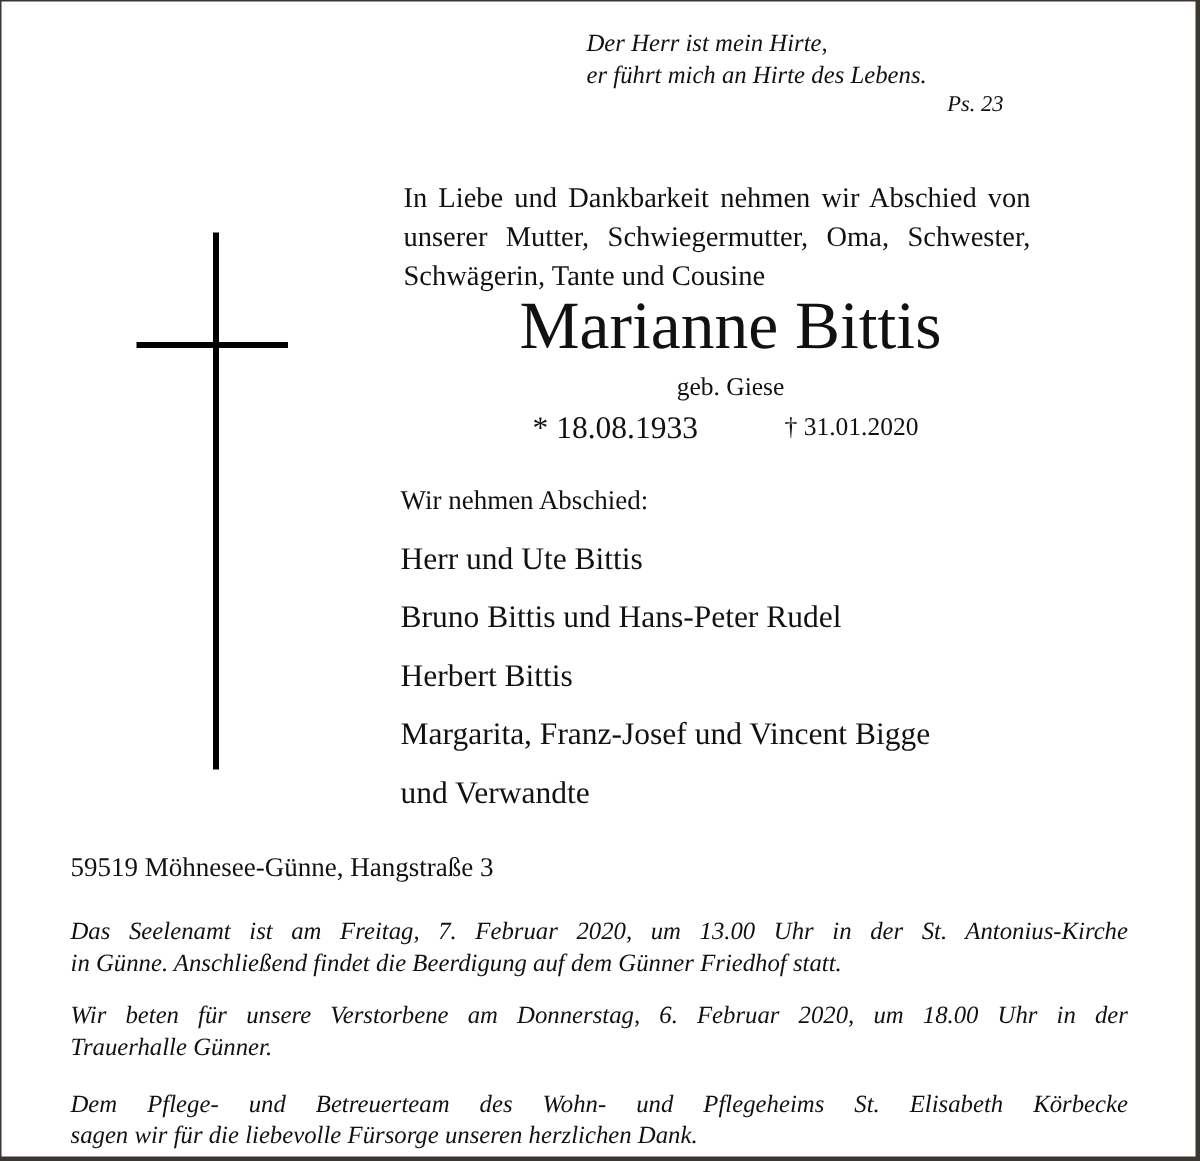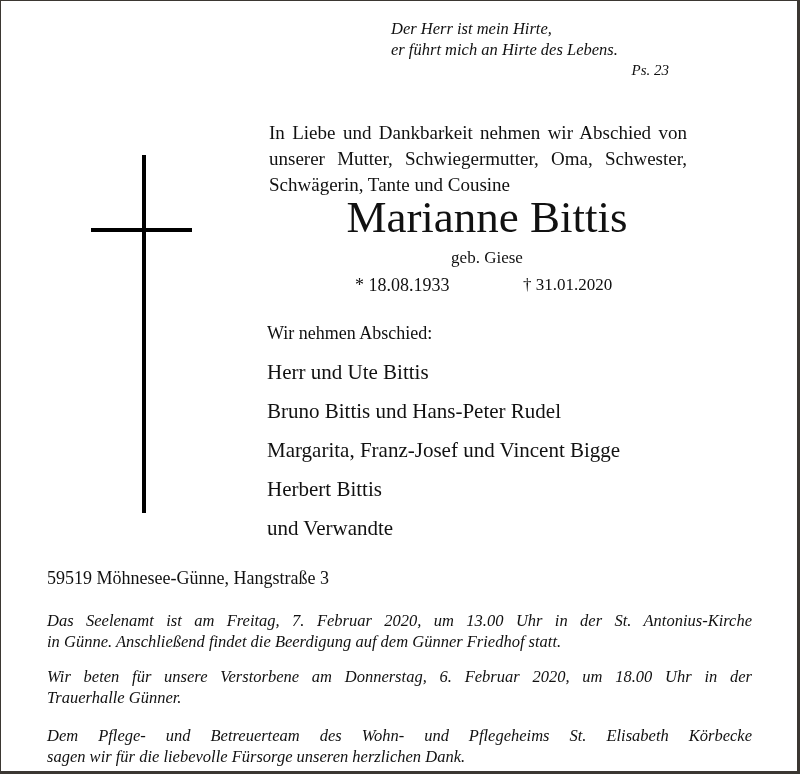--- a/index.html
+++ b/index.html
@@ -10,21 +10,21 @@
            border-right: 3px solid #3b3732; border-bottom: 3px solid #3b3732; background: #fff; padding-left: 48px; }
   .abs { position: absolute; white-space: nowrap; }
   .psalm { left: 390px; top: 17px; font-style: italic; font-size: 16.5px; line-height: 21px; }
   .psalm .ref { display: block; text-align: right; width: 278px; font-size: 15px; line-height: 20px; }
   .intro { left: 268px; top: 91px; width: 418px; font-size: 19px; line-height: 26px; white-space: normal; text-align: justify; margin-top: 28px; }
   .intro span { display: block; }
   .intro .last { text-align-last: left; }
   .intro .just { text-align: justify; text-align-last: justify; }
   .name { left: 266px; top: 186px; width: 440px; text-align: center; font-size: 45px; line-height: 60px; }
   .maiden { left: 266px; top: 246px; width: 440px; text-align: center; font-size: 17px; line-height: 22px; }
-  .birth { left: 354px; top: 273px; font-size: 18px; line-height: 22px; }
+  .birth { left: 354px; top: 273px; font-size: 21px; line-height: 22px; }
   .death { left: 522px; top: 273px; font-size: 17px; line-height: 22px; }
   .mourn-label { left: 266px; top: 320px; font-size: 18px; line-height: 24px; }
   .mourners { left: 266px; top: 354px; font-size: 21px; }
   .mourners div { height: 39px; line-height: 34px; }
   .address { left: 46px; top: 565px; font-size: 18px; line-height: 24px; }
   .para { left: 46px; width: 705px; font-size: 16.5px; line-height: 21px; white-space: normal; font-style: italic; }
   .p1 { top: 609px; }
   .p2 { top: 665px; }
   .p3 { top: 724px; }
   .para span { display: block; }
@@ -54,22 +54,22 @@
 
   <div class="abs name">Marianne Bittis</div>
   <div class="abs maiden">geb. Giese</div>
   <div class="abs birth">* 18.08.1933</div>
   <div class="abs death">† 31.01.2020</div>
 
   <div class="abs mourn-label">Wir nehmen Abschied:</div>
   <div class="abs mourners">
     <div>Herr und Ute Bittis</div>
     <div>Bruno Bittis und Hans-Peter Rudel</div>
+    <div>Herbert Bittis</div>
     <div>Margarita, Franz-Josef und Vincent Bigge</div>
-    <div>Herbert Bittis</div>
     <div>und Verwandte</div>
   </div>
 
   <div class="abs address">59519 Möhnesee-Günne, Hangstraße 3</div>
 
   <div class="abs para p1">
     <span class="just">Das Seelenamt ist am Freitag, 7. Februar 2020, um 13.00 Uhr in der St. Antonius-Kirche</span>
     <span>in Günne. Anschließend findet die Beerdigung auf dem Günner Friedhof statt.</span>
   </div>
   <div class="abs para p2">

